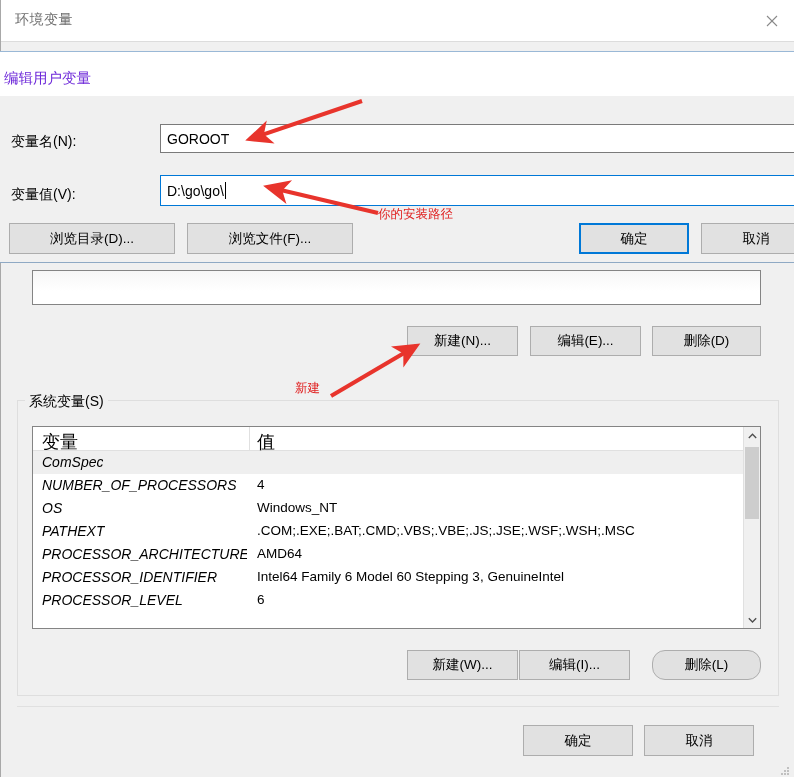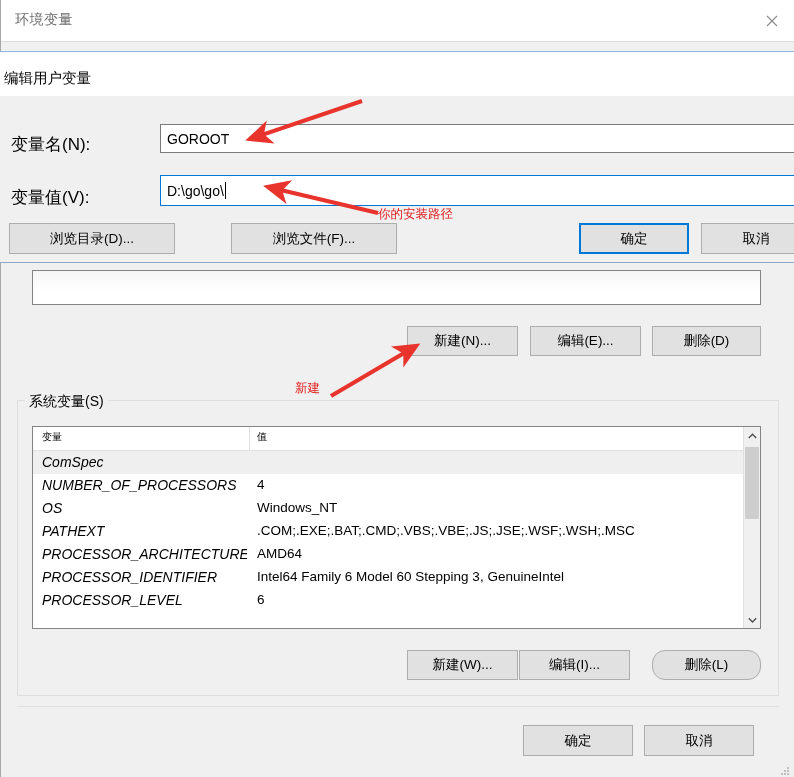--- a/index.html
+++ b/index.html
@@ -127,21 +127,21 @@
     position: absolute;
     left: 0; top: 0;
     width: 712px; height: 24px;
     background: #ffffff;
     border-bottom: 1px solid #e0e0e0;
     box-sizing: border-box;
   }
   .tbl-header .th {
     position: absolute;
     top: 3px;
-    font-size: 10px;
+    font-size: 18px;
     color: #000;
     white-space: nowrap;
   }
   .th-var { left: 9px; }
   .th-val { left: 224px; }
   .col-divider {
     position: absolute;
     left: 216px; top: 0;
     width: 1px; height: 24px;
     background: #e0e0e0;
@@ -227,34 +227,34 @@
     background: #f0f0f0;
     border-top: 1px solid #9ab8d6;
     border-bottom: 1px solid #8fa9c4;
     box-sizing: border-box;
     z-index: 10;
   }
   .modal-title {
     position: absolute;
     left: 2px; top: 16px;
     font-size: 14.5px;
-    color: #000000;
+    color: #6d28d9;
     background: #ffffff;
     padding: 1px 3px;
     white-space: nowrap;
   }
   .modal-title-strip {
     position: absolute;
     left: 0; top: 0;
     width: 796px; height: 44px;
     background: #ffffff;
   }
   .field-label {
     position: absolute;
-    font-size: 17px;
+    font-size: 14px;
     color: #000;
     white-space: nowrap;
   }
   .field-input {
     position: absolute;
     background: #ffffff;
     border: 1px solid #7a7a7a;
     box-sizing: border-box;
     font-size: 14px;
     font-family: "Liberation Sans", "DejaVu Sans", sans-serif;
@@ -408,21 +408,21 @@
       <span>GOROOT</span>
     </div>
 
     <div class="field-label" style="left:12px; top:134px;">变量值(V):</div>
     <div class="field-input focused" style="left:161px; top:123px; width:648px; height:31px;">
       <span>D:\go\go\</span>
         <span class="caret"></span>
     </div>
 
     <div class="win-btn" style="left:10px; top:171px; width:166px; height:31px;">浏览目录(D)...</div>
-    <div class="win-btn" style="left:188px; top:171px; width:166px; height:31px;margin-left:44px;">浏览文件(F)...</div>
+    <div class="win-btn" style="left:188px; top:171px; width:166px; height:31px;">浏览文件(F)...</div>
 
     <div class="win-btn default-btn" style="left:580px; top:171px; width:110px; height:31px;">确定</div>
     <div class="win-btn" style="left:702px; top:171px; width:110px; height:31px;">取消</div>
   </div>
 
   <svg class="anno-svg" viewBox="0 0 794 777">
     <defs>
       <marker id="ahead" markerWidth="7" markerHeight="7" refX="5.2" refY="3.3" orient="auto">
         <path d="M0,0.4 L6.4,3.3 L0,6.2 L1.7,3.3 Z" fill="#e8342c"></path>
       </marker>

